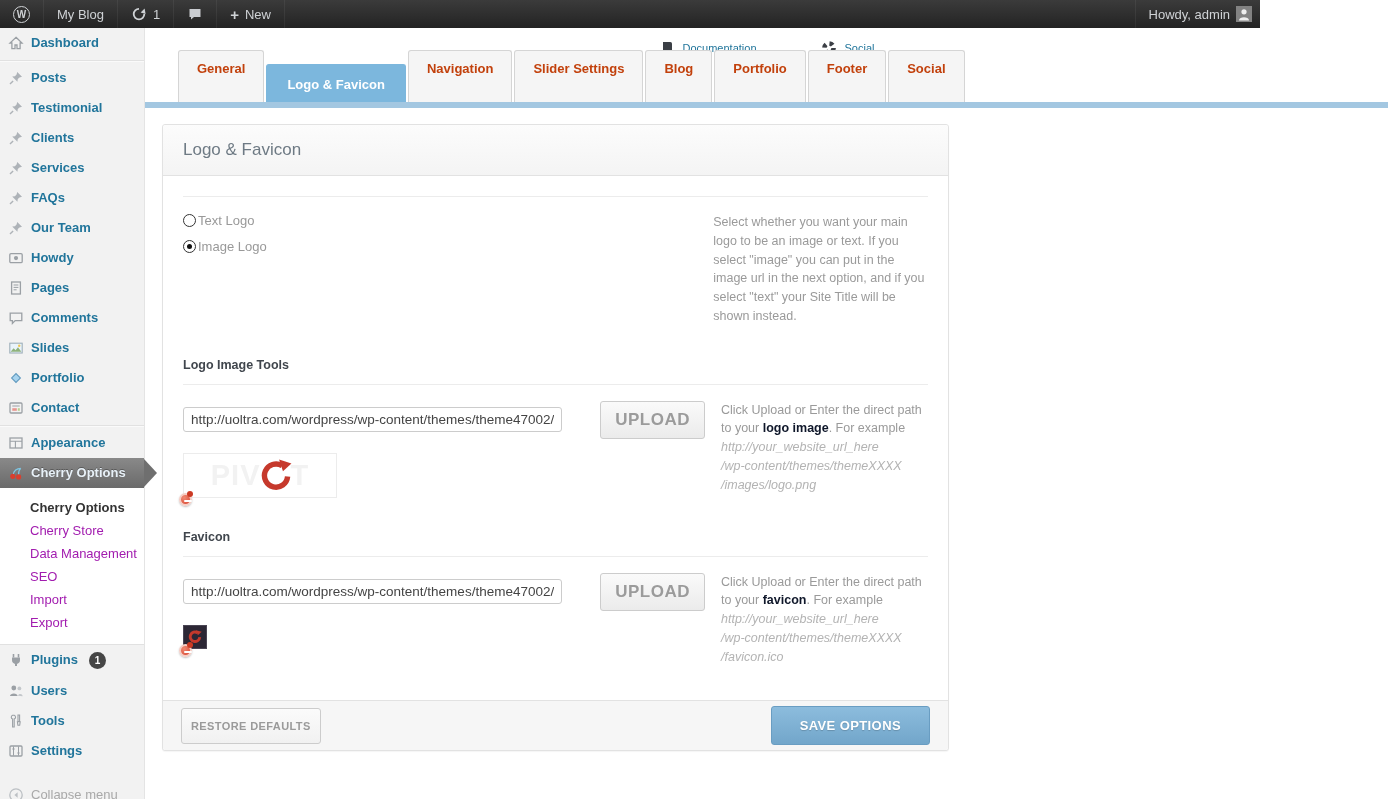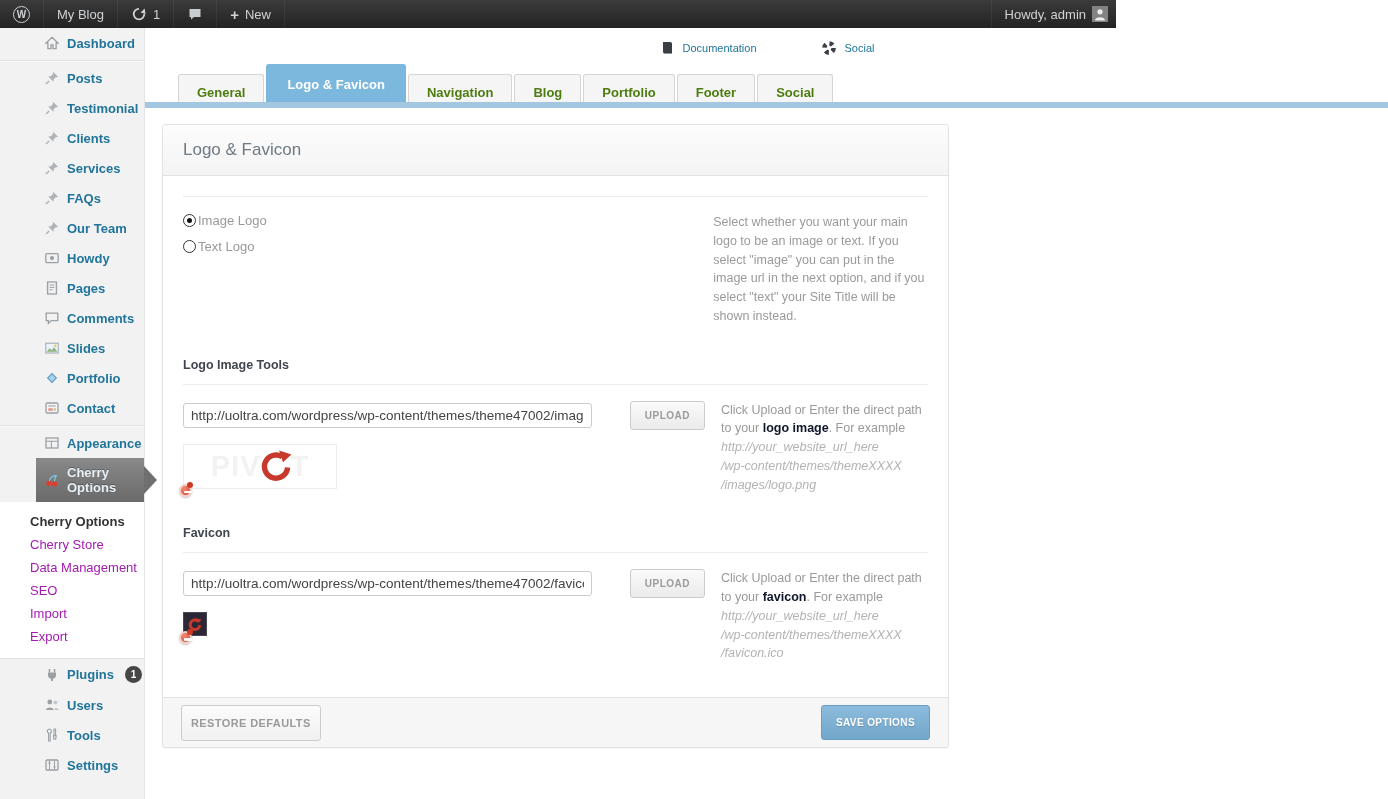--- a/index.html
+++ b/index.html
@@ -4,41 +4,41 @@
 <style>
   * { box-sizing: border-box; }
   html,body { margin:0; padding:0; }
   body {
     width:1388px; height:799px; overflow:hidden; position:relative;
     font-family:"Liberation Sans", sans-serif; background:#fff; font-size:13px;
   }
 
   
   .admin-bar {
-    position:absolute; top:0; left:0; width:1116px; height:28px; z-index:60;
+    position:absolute; top:0; left:0; width:1260px; height:28px; z-index:60;
     background:linear-gradient(#3b3b3b,#232323); color:#cfd2d5;
     display:flex; align-items:stretch;
   }
   .ab-item { display:flex; align-items:center; gap:6px; padding:0 13px; border-right:1px solid rgba(255,255,255,0.06); cursor:pointer; }
   .ab-right { margin-left:auto; border-right:none; border-left:1px solid rgba(255,255,255,0.06); padding-right:8px; }
   .ab-icon { display:inline-flex; width:16px; height:16px; }
   .wp-ring { width:17px; height:17px; border-radius:50%; border:1.5px solid #cfd2d5; display:flex; align-items:center; justify-content:center; font-size:10px; font-weight:bold; color:#cfd2d5; }
   .wp-ring::after { content:"W"; }
   .plus-glyph { font-size:15px; font-weight:bold; color:#cfd2d5; line-height:1; }
   .plus-glyph::after { content:"+"; }
   .avatar { width:16px; height:16px; display:inline-flex; }
 
   
   .sidebar {
     position:absolute; top:28px; left:0; width:145px; bottom:0; z-index:40;
     background:#f2f2f2; border-right:1px solid #e4e4e4;
   }
   .menu-item {
-    display:flex; align-items:center; gap:7px; padding:7px 4px 7px 8px;
-    color:#21759b; font-weight:bold; font-size:13px; cursor:pointer; position:relative;margin-left:36px;
+    display:flex; gap:7px; padding:7px 4px 7px 8px;
+    color:#21759b; font-weight:bold; font-size:13px; cursor:pointer; position:relative;
   }
   .menu-item .mi-icon { width:16px; height:16px; display:inline-flex; flex:none; }
   .menu-sep { border-top:1px solid #e1e1e1; margin:2px 0; box-shadow:0 1px 0 #fafafa; }
   .menu-item.active {
     background:linear-gradient(#898989,#6a6a6a); color:#e8f1f8; text-shadow:0 -1px 0 rgba(0,0,0,.3);
   }
   .menu-item.active::after {
     content:""; position:absolute; right:-13px; top:50%; margin-top:-14px;
     border:14px solid transparent; border-left:13px solid #6f6f6f; border-right:none;
   }
@@ -55,22 +55,22 @@
   
   .content { position:absolute; left:145px; top:28px; right:0; bottom:0; background:#fff; }
   .content-header { height:40px; display:flex; align-items:center; justify-content:center; gap:64px; }
   .hdr-link { display:flex; align-items:center; gap:8px; color:#21759b; font-size:11px; cursor:pointer; }
   .hdr-icon { width:16px; height:16px; display:inline-flex; }
 
   
   .tabs-row { display:flex; align-items:flex-end; padding-left:33px; border-bottom:6px solid #a3c7e1; height:40px; }
   .tab {
     background:#f5f5f5; border:1px solid #d5d5d5; border-bottom:none;
-    border-radius:3px 3px 0 0; padding:10px 18px 2px; margin-right:2px;
-    font-weight:bold; font-size:13px; color:#4d7c0f; cursor:pointer; white-space:nowrap;
+    border-radius:3px 3px 0 0; padding:10px 18px 26px; margin-right:2px;
+    font-weight:bold; font-size:13px; color:#c2410c; cursor:pointer; white-space:nowrap;
   }
   .tab.active { background:#7cb7dd; border-color:#7cb7dd; color:#fff; padding:12px 20px 10px; }
 
   
   .panel {
     width:787px; margin:16px 0 0 17px; background:#fff;
     border:1px solid #e2e2e2; border-radius:3px; box-shadow:0 1px 1px rgba(0,0,0,.04);
   }
   .panel-header {
     padding:15px 20px; font-size:17px; color:#6e7a84;
@@ -91,21 +91,21 @@
   .radio { width:13px; height:13px; border:1.5px solid #333; border-radius:50%; background:#fff; position:relative; flex:none; }
   .radio.checked::after { content:""; position:absolute; left:2.5px; top:2.5px; width:5px; height:5px; border-radius:50%; background:#111; }
 
   .input-row { display:flex; align-items:center; }
   .text-input {
     width:421px; height:25px; padding:3px 7px; border:1px solid #ccc; border-radius:3px;
     font-size:13.5px; color:#444; font-family:"Liberation Sans", sans-serif; background:#fff;
   }
   .upload-btn {
     margin-left:38px; background:linear-gradient(#fafafa,#ebebeb); border:1px solid #ccc;
-    border-radius:3px; color:#9b9b9b; font-weight:bold; font-size:10px; letter-spacing:.5px;
+    border-radius:3px; color:#9b9b9b; font-weight:bold; font-size:17px; letter-spacing:.5px;
     padding:8px 14px; cursor:pointer; font-family:"Liberation Sans", sans-serif;
   }
 
   .logo-preview {
     margin-top:14px; width:154px; height:45px; border:1px solid #ececec; background:#fff;
     display:flex; align-items:center; justify-content:center; position:relative;
   }
   .pivot-text { color:#f2f2f2; font-weight:bold; font-size:29px; letter-spacing:1px; line-height:1; }
   .pivot-arrow { width:34px; height:32px; margin:0 -2px; display:inline-flex; }
   .minus-badge {
@@ -125,21 +125,21 @@
     background:#f6f6f6; border-top:1px solid #e2e2e2; border-radius:0 0 3px 3px;
     padding:8px 18px; height:50px; display:flex; align-items:center; justify-content:space-between;
   }
   .restore-btn {
     background:linear-gradient(#fbfbfb,#f1f1f1); border:1px solid #ccc; border-radius:3px;
     color:#9a9a9a; font-weight:bold; font-size:11px; letter-spacing:.4px; padding:11px 9px;
     cursor:pointer; font-family:"Liberation Sans", sans-serif;
   }
   .save-btn {
     background:linear-gradient(#8cbcdd,#72a6ca); border:1px solid #699dc2; border-radius:3px;
-    color:#fff; font-weight:bold; font-size:10px; letter-spacing:.4px; padding:11px 14px;
+    color:#fff; font-weight:bold; font-size:13px; letter-spacing:.4px; padding:11px 28px;
     cursor:pointer; text-shadow:0 1px 1px rgba(0,0,0,.18); font-family:"Liberation Sans", sans-serif;
   }
 </style>
 </head>
 <body>
 
 <div class="admin-bar">
   <div class="ab-item">
     <span class="wp-ring"></span>
   </div>
@@ -402,42 +402,43 @@
           </svg>
       </span>
       <span>Social</span>
     </span>
   </div>
 
   <div class="tabs-row">
     <div class="tab">General</div>
     <div class="tab active">Logo &amp; Favicon</div>
     <div class="tab">Navigation</div>
+    <div class="tab">Slider Settings</div>
     <div class="tab">Blog</div>
     <div class="tab">Portfolio</div>
     <div class="tab">Footer</div>
     <div class="tab">Social</div>
   </div>
 
   <div class="panel">
     <div class="panel-header">Logo &amp; Favicon</div>
 
     <div class="panel-body">
 
       <div class="section">
         <hr class="sec-rule">
         <div class="row">
           <div class="col-left">
             <div class="radio-row">
+              <span class="radio"></span>
+              <span>Text Logo</span>
+            </div>
+            <div class="radio-row">
               <span class="radio checked"></span>
               <span>Image Logo</span>
-            </div>
-            <div class="radio-row">
-              <span class="radio"></span>
-              <span>Text Logo</span>
             </div>
           </div>
           <div class="col-right">Select whether you want your main logo to be an image or text. If you select "image" you can put in the image url in the next option, and if you select "text" your Site Title will be shown instead.</div>
         </div>
       </div>
 
       <div class="section">
         <div class="sec-head">Logo Image Tools</div>
         <hr class="sec-rule">
         <div class="row">

